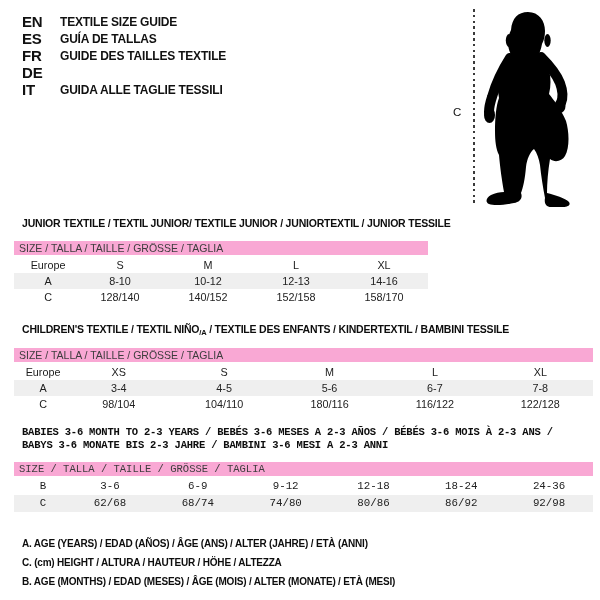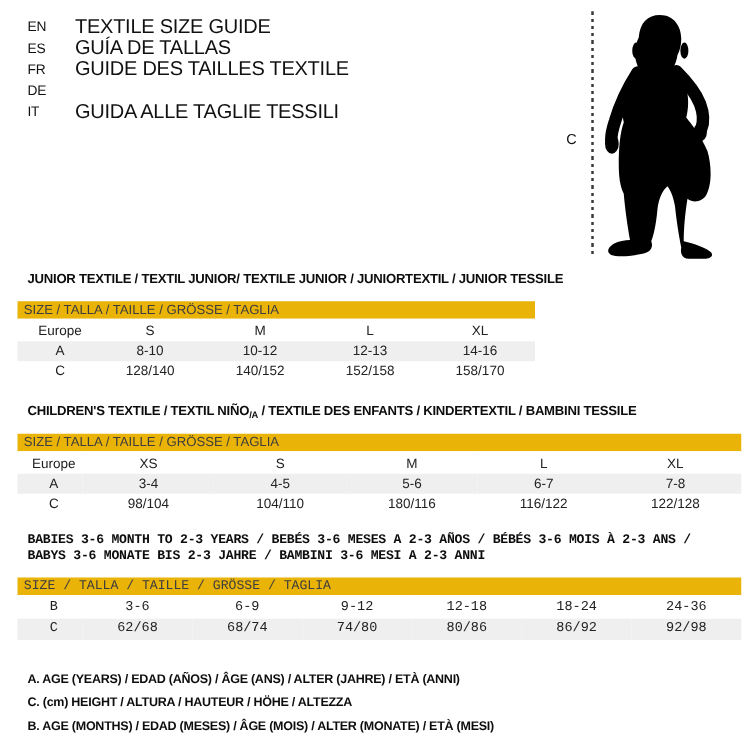--- a/index.html
+++ b/index.html
@@ -9,25 +9,25 @@
     background: #ffffff;
     font-family: "Liberation Sans", sans-serif;
     color: #1c1c1c;
     overflow: hidden;
   }
 
   
   .lang-block { position: absolute; left: 22px; top: 13px; }
   .lang-row { display: flex; height: 17px; align-items: center; }
   .lang-code {
-    width: 38px; font-weight: normal; font-size: 11px;
+    width: 38px; font-weight: bold; font-size: 15px;
     letter-spacing: -0.2px; color: #111;
   }
   .lang-title {
-    font-weight: normal; font-size: 16px;
+    font-weight: bold; font-size: 12px;
     letter-spacing: -0.2px; color: #111; white-space: nowrap;
   }
 
   
   .dash-line {
     position: absolute; left: 473px; top: 9px; width: 2px; height: 197px;
     background: repeating-linear-gradient(180deg, #3a3a3a 0 2.6px, transparent 2.6px 5.8px);
   }
   .height-c {
     position: absolute; left: 453px; top: 106px;
@@ -46,21 +46,21 @@
     line-height: 13px; letter-spacing: -0.2px; color: #0d0d0d; white-space: nowrap;
   }
   .ttl-sub { font-size: 7.5px; vertical-align: -2px; }
 
   .sec-junior   table { margin-top: 11px; }
   .sec-children table { margin-top: 9px; }
   .sec-babies   table { margin-top: 10px; }
 
   table { width: 100%; border-collapse: collapse; table-layout: fixed; }
   thead th {
-    background: #eab308; color: #3d3d3d; font-weight: normal;
+    background: #f9a8d4; color: #3d3d3d; font-weight: normal;
     text-align: left; font-size: 10.5px; height: 14px; line-height: 14px;
     padding-left: 5px; border-bottom: 2px solid #ffffff; white-space: nowrap; margin-top: 40px;
   }
   tbody td {
     font-size: 10.8px; color: #222; text-align: center;
     height: 16px; line-height: 16px; padding: 0; white-space: nowrap;
   }
   .sec-babies tbody td { height: 17px; line-height: 17px; }
   tbody td:first-child { text-align: center; padding-left: 6px; color: #1c1c1c; }
   tbody tr:nth-child(even) { background: #efefef; }

